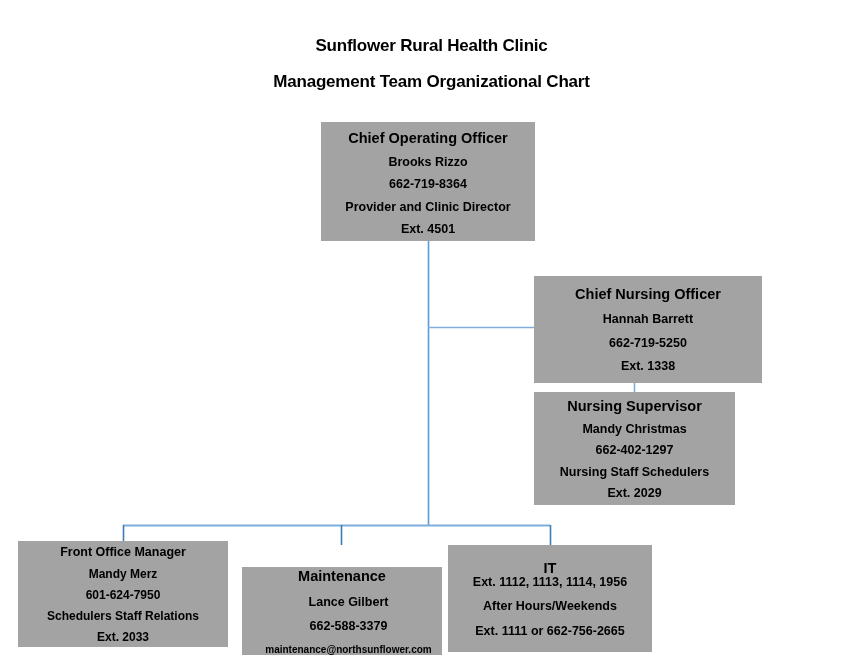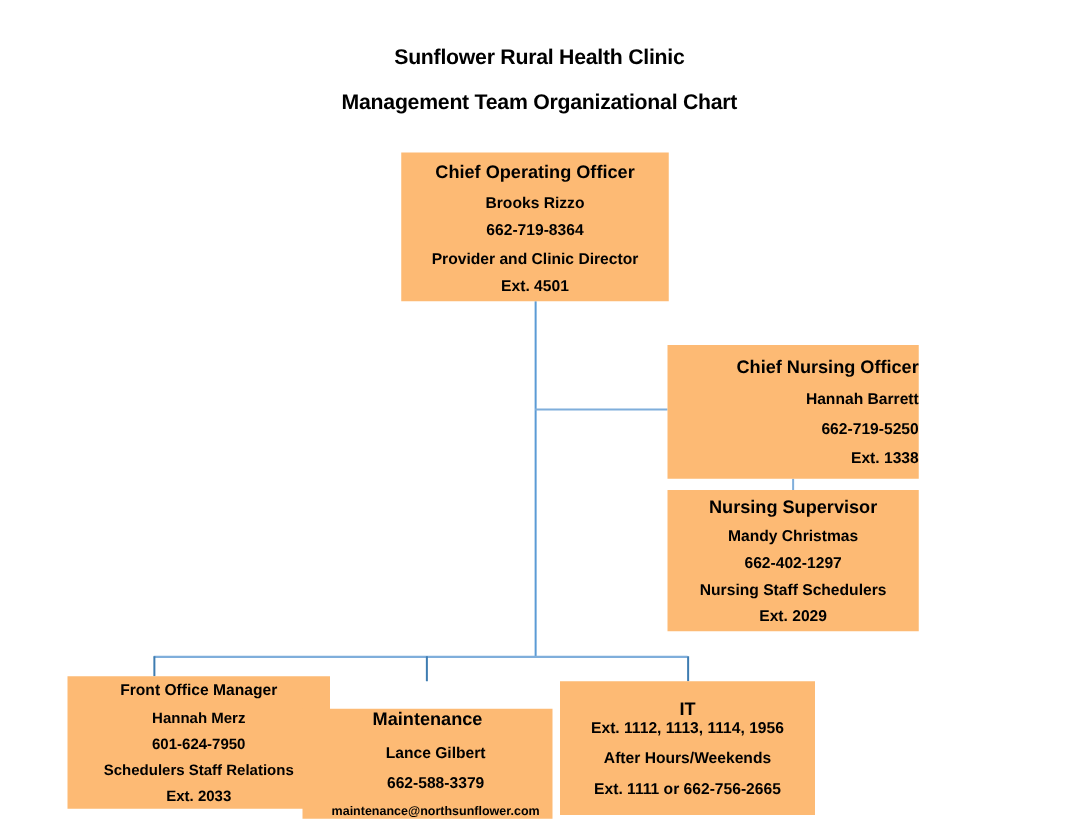--- a/index.html
+++ b/index.html
@@ -41,21 +41,21 @@
     left: 0;
     top: 0;
     width: 863px;
     height: 664px;
     pointer-events: none;
   }
 
   
   .node-box {
     position: absolute;
-    background: #fdba74;
+    background: #a3a3a3;
     box-sizing: border-box;
     display: flex;
     flex-direction: column;
     align-items: center;
     justify-content: center;
     text-align: center;
     color: #000000;
   }
   .node-line {
     font-weight: bold;
@@ -70,37 +70,37 @@
   #box-coo {
     left: 321px; top: 122px; width: 214px; height: 119px;
     padding: 6px 4px 4px 4px;
   }
   #box-coo .node-title { font-size: 14.5px; margin-bottom: 10px; }
   #box-coo .node-line  { font-size: 12.5px; margin-bottom: 10px; }
   #box-coo .node-line:last-child { margin-bottom: 0; }
 
   
   #box-cno {
-    left: 534px; top: 276px; width: 201px; height: 107px; align-items: flex-end;
+    left: 534px; top: 276px; width: 228px; height: 107px;
   }
   #box-cno .node-title { font-size: 14.5px; margin-bottom: 11px; }
   #box-cno .node-line  { font-size: 12.5px; margin-bottom: 11px; }
   #box-cno .node-line:last-child { margin-bottom: 0; }
 
   
   #box-nursing-supervisor {
     left: 534px; top: 392px; width: 201px; height: 113px;
   }
   #box-nursing-supervisor .node-title { font-size: 14.5px; margin-bottom: 9px; }
   #box-nursing-supervisor .node-line  { font-size: 12.5px; margin-bottom: 9px; }
   #box-nursing-supervisor .node-line:last-child { margin-bottom: 0; }
 
   
   #box-front-office {
-    left: 18px; top: 541px; width: 210px; height: 106px; margin-left: 36px;
+    left: 18px; top: 541px; width: 210px; height: 106px;
   }
   #box-front-office .node-title { font-size: 12.5px; margin-bottom: 9px; }
   #box-front-office .node-line  { font-size: 12px; margin-bottom: 9px; }
   #box-front-office .node-line:last-child { margin-bottom: 0; text-align: right; }
 
   
   #box-maintenance {
     left: 242px; top: 567px; width: 200px; height: 88px;
   }
   #box-maintenance .node-title { font-size: 14.5px; margin-bottom: 12px; }
@@ -158,21 +158,21 @@
   <div class="node-box" id="box-nursing-supervisor">
     <div class="node-title">Nursing Supervisor</div>
     <div class="node-line">Mandy Christmas</div>
     <div class="node-line">662-402-1297</div>
     <div class="node-line">Nursing Staff Schedulers</div>
     <div class="node-line">Ext. 2029</div>
   </div>
 
   <div class="node-box" id="box-front-office">
     <div class="node-title">Front Office Manager</div>
-    <div class="node-line">Hannah Merz</div>
+    <div class="node-line">Mandy Merz</div>
     <div class="node-line">601-624-7950</div>
     <div class="node-line">Schedulers Staff Relations</div>
     <div class="node-line">Ext. 2033</div>
   </div>
 
   <div class="node-box" id="box-maintenance">
     <div class="node-title">Maintenance</div>
     <div class="node-line">Lance Gilbert</div>
     <div class="node-line">662-588-3379</div>
     <div class="node-line node-email">maintenance@northsunflower.com</div>

